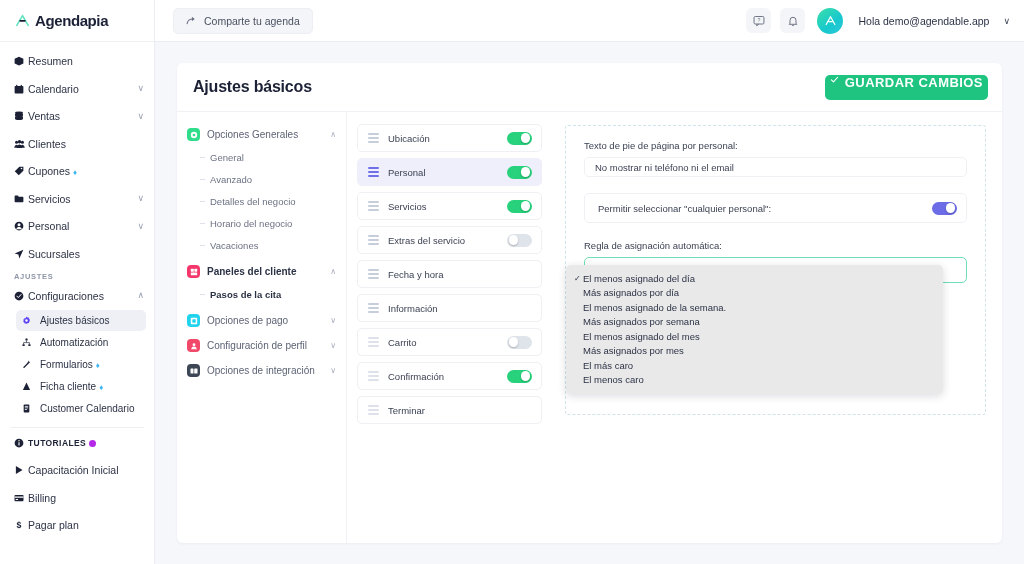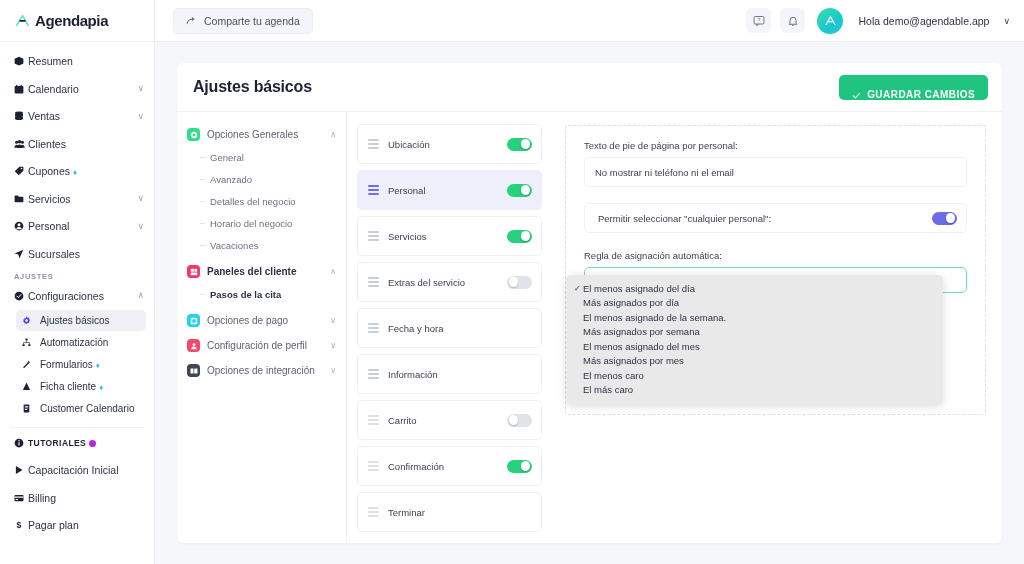--- a/index.html
+++ b/index.html
@@ -97,23 +97,23 @@
     box-shadow: 0 1px 3px rgba(28,33,54,0.05);
     display: flex; flex-direction: column; overflow: hidden;
   }
   .card-head {
     height: 49px; display: flex; align-items: center;
     padding: 0 14px 0 16px; border-bottom: 1px solid #f0f1f5;
   }
   .card-title { font-size: 16px; font-weight: 700; color: #1c2136; letter-spacing: -0.2px; }
   .card-head-spacer { flex: 1 1 auto; }
   .save-btn {
-    display: flex; align-items: flex-end; gap: 6px; height: 25px;
-    padding: 0 13px; border-radius: 5px; background: #1ec47f;
-    color: #ffffff; font-size: 10px; font-weight: 700;
+    display: flex; align-items: flex-start; gap: 6px; height: 25px;
+    padding: 0 5px; border-radius: 5px; background: #1ec47f;
+    color: #ffffff; font-size: 13px; font-weight: 700;
     letter-spacing: 0.45px; cursor: pointer; border: none;
     font-family: "Liberation Sans", sans-serif;
   }
 
   .card-body { display: flex; flex: 1 1 auto; min-height: 0; }
 
   
   .col-tree {
     width: 170px; flex: 0 0 170px; border-right: 1px solid #f0f1f5;
     padding: 11px 10px 0 10px;
@@ -136,21 +136,21 @@
     content: ""; position: absolute; left: 0; top: 50%;
     width: 5px; height: 1px; background: #dfe2ea;
   }
   .tree-child.bold { font-weight: 700; color: #2b3245; }
 
   
   .col-steps {
     width: 205px; flex: 0 0 205px; padding: 12px 10px 0 10px;
   }
   .step-row {
-    display: flex; align-items: center; height: 40px;
+    display: flex; align-items: center; height: 28px;
     border: 1px solid #eef0f4; border-radius: 5px; margin-bottom: 6px;
     padding: 0 9px 0 10px; background: #ffffff; cursor: pointer; gap: 9px;
   }
   .step-row.selected { background: #eeeffa; border-color: #eeeffa; }
   .grip { display: flex; flex-direction: column; gap: 2.5px; flex: 0 0 11px; }
   .grip span { display: block; width: 11px; height: 1.6px; border-radius: 1px; background: #c6cddb; }
   .step-row.selected .grip span { background: #6f6fe8; }
   .grip.faded span { background: #dde1e9; }
   .step-label { font-size: 9.5px; color: #3b4253; flex: 1 1 auto; }
 
@@ -170,21 +170,21 @@
   .toggle.on.purple { background: #6b6ce6; }
 
   
   .col-form { flex: 1 1 auto; min-width: 0; padding: 13px 16px 0 13px; }
   .dashed-panel {
     border: 1px dashed #cfe3ea; border-radius: 3px;
     padding: 14px 18px 22px 18px; min-height: 290px; position: relative;
   }
   .field-label { font-size: 9.5px; color: #3b4253; margin-bottom: 6px; }
   .text-input {
-    height: 30px; border: 1px solid #eef0f4; border-radius: 5px;
+    height: 20px; border: 1px solid #eef0f4; border-radius: 5px;
     display: flex; align-items: center; padding: 0 10px;
     font-size: 9.5px; color: #3b4253; background: #fff;
   }
   .row-box {
     height: 30px; border: 1px solid #eef0f4; border-radius: 5px;
     display: flex; align-items: center; padding: 0 9px 0 13px;
     margin-top: 16px; background: #fff;
   }
   .row-box .rb-label { font-size: 9.5px; color: #3b4253; flex: 1 1 auto; }
 
@@ -706,25 +706,25 @@
                   <div class="dd-item">
                     <span class="dd-check"></span>
                     <span>El menos asignado del mes</span>
                   </div>
                   <div class="dd-item">
                     <span class="dd-check"></span>
                     <span>Más asignados por mes</span>
                   </div>
                   <div class="dd-item">
                     <span class="dd-check"></span>
-                    <span>El menos caro</span>
+                    <span>El más caro</span>
                   </div>
                   <div class="dd-item">
                     <span class="dd-check"></span>
-                    <span>El más caro</span>
+                    <span>El menos caro</span>
                   </div>
                 </div>
               </div>
 
             </div>
           </div>
 
         </div>
       </div>
     </div>

